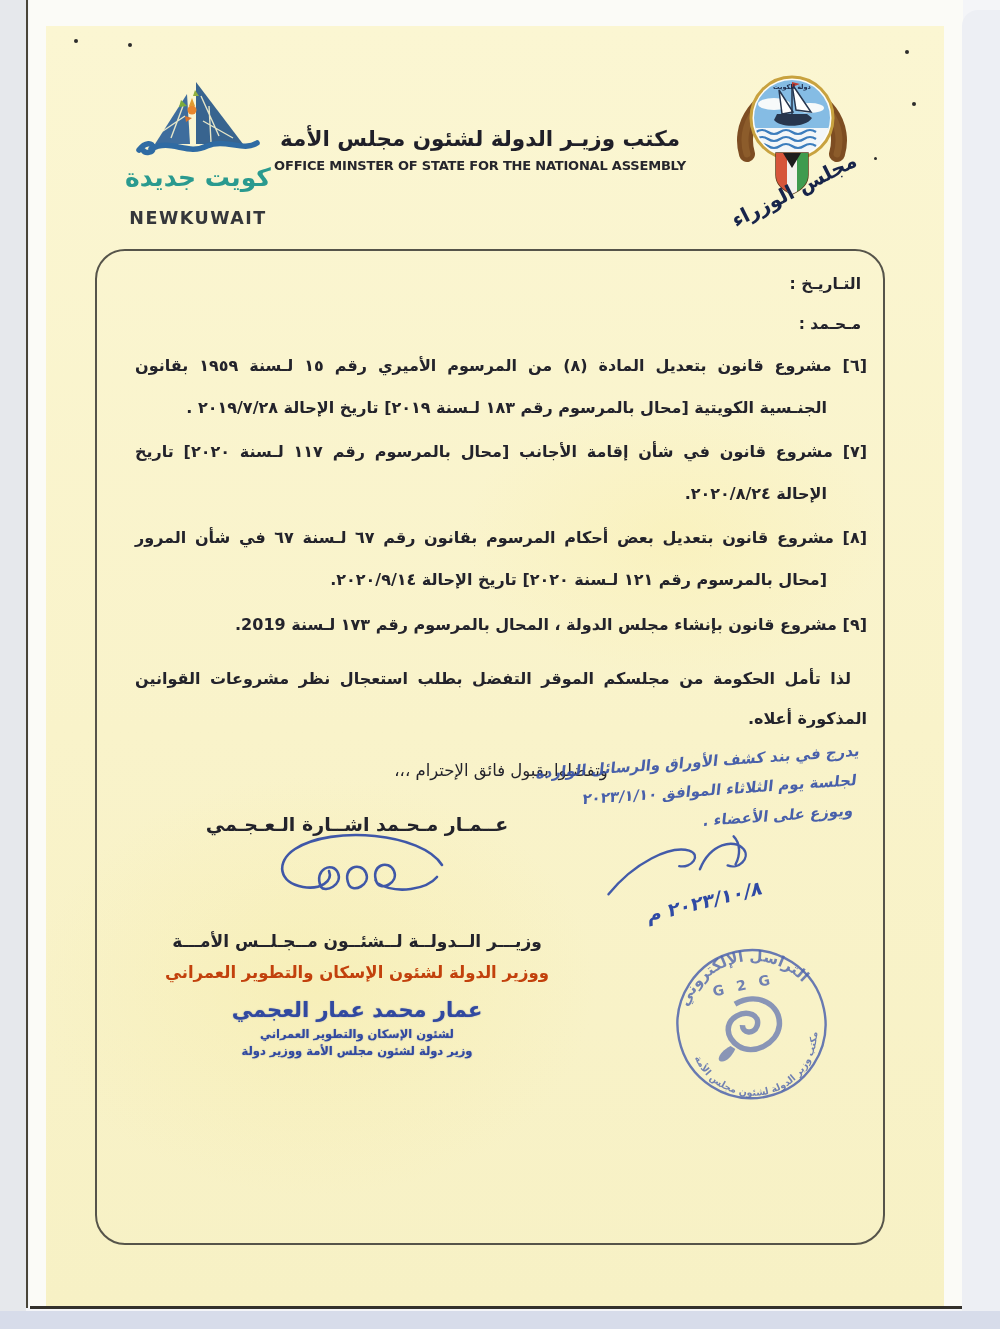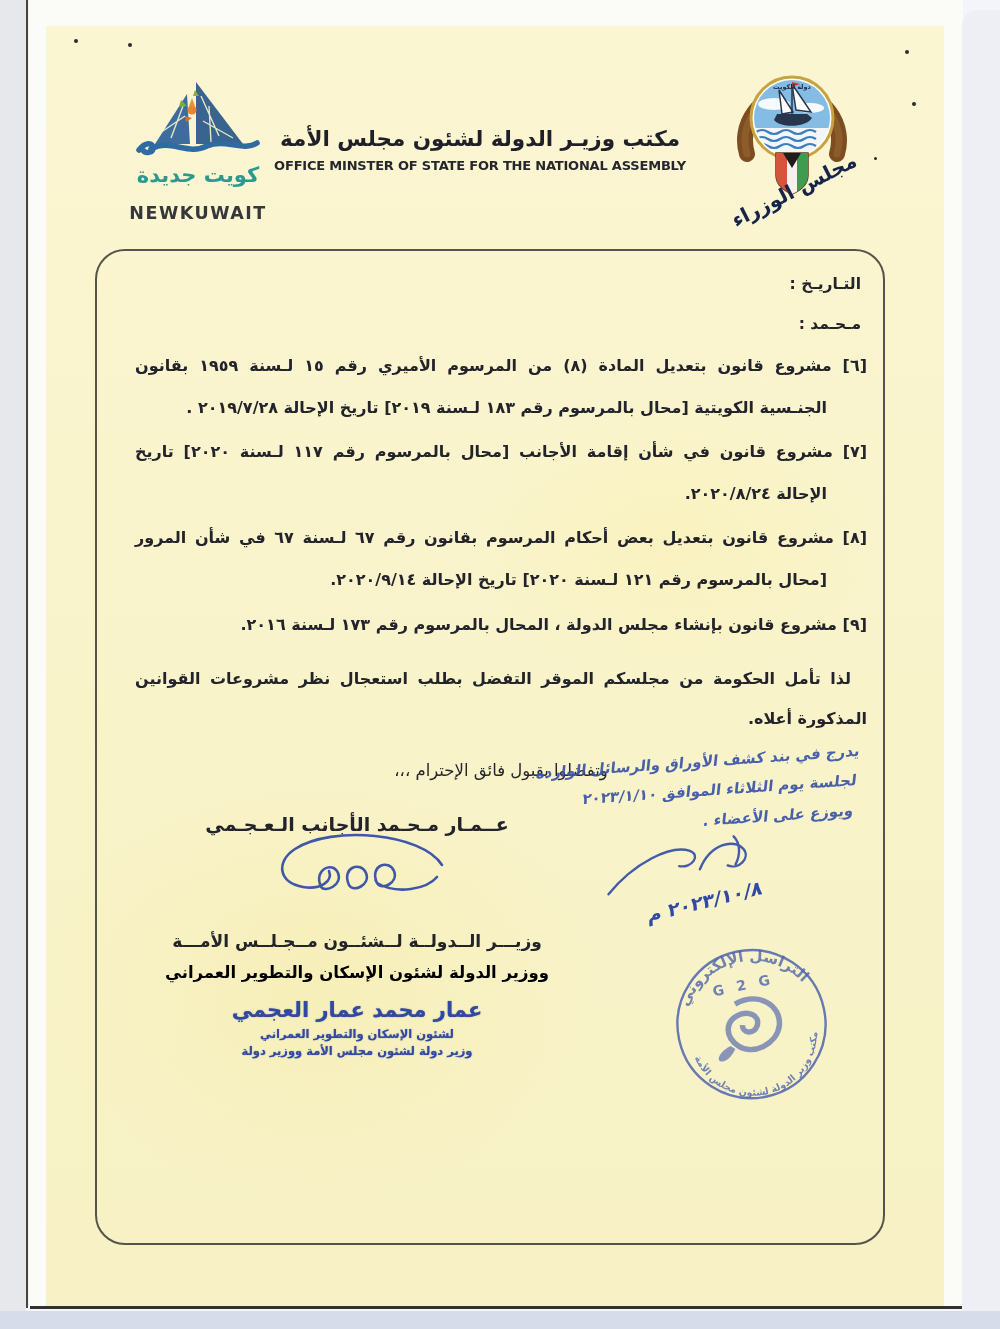--- a/index.html
+++ b/index.html
@@ -17,21 +17,21 @@
   .page-paper{position:absolute;left:46px;top:26px;width:898px;height:1280px;
       background:
         radial-gradient(ellipse 300px 200px at 70% 40%, rgba(250,240,180,.55), rgba(250,240,180,0) 70%),
         radial-gradient(ellipse 400px 300px at 30% 75%, rgba(246,236,170,.5), rgba(246,236,170,0) 70%),
         linear-gradient(180deg,#fbf6d2 0%,#f9f3ca 55%,#f7f1c5 100%);}
   .page-bottom-edge{position:absolute;left:30px;top:1306px;width:932px;height:3px;background:#33312c;}
   .speck{position:absolute;background:#2c2c2c;border-radius:50%;}
 
   
   .logo{position:absolute;left:118px;top:76px;width:160px;text-align:center;}
-  .logo .ar{color:#2a9a8f;font-size:21px;font-weight:bold;direction:rtl;line-height:1.1;margin-top:2px;text-align:center;}
+  .logo .ar{color:#2a9a8f;font-size:25px;font-weight:bold;direction:rtl;line-height:1.1;margin-top:2px;text-align:center;}
   .logo .en{color:#35373a;font-size:17.5px;font-weight:bold;letter-spacing:1.5px;margin-top:16px;}
   .header-title{position:absolute;left:255px;top:126px;width:450px;text-align:center;}
   .header-title .ar{font-size:21.5px;font-weight:bold;color:#1f1f28;direction:rtl;}
   .header-title .en{font-size:13px;font-weight:bold;color:#26262c;margin-top:7px;letter-spacing:-0.2px;}
   .emblem{position:absolute;left:722px;top:56px;}
   .emblem-caption{position:absolute;left:714px;top:178px;width:160px;text-align:center;
       transform:rotate(-27deg);font-size:20px;font-weight:bold;color:#17244a;direction:rtl;
       transform-origin:center;}
 
   
@@ -55,21 +55,21 @@
       transform:rotate(-4deg) skewX(-10deg);opacity:.92;}
   .hand-sign-right{position:absolute;left:492px;top:588px;transform:rotate(-8deg);}
   .hand-date{color:#2f4aa5;font-size:19px;font-weight:bold;direction:rtl;
       transform:skewX(-12deg) rotate(-6deg);margin-top:-6px;letter-spacing:2px;}
 
   
   .sig-col{position:absolute;left:55px;top:562px;width:410px;text-align:center;direction:rtl;}
   .sig-name{font-size:19px;font-weight:bold;color:#23232b;letter-spacing:.5px;}
   .sig-scribble{margin:-4px 0 -14px 0;}
   .sig-title1{font-size:17px;font-weight:bold;color:#23232b;margin-top:32px;}
-  .sig-title2{font-size:16.5px;font-weight:bold;color:#000000;margin-top:12px;}
+  .sig-title2{font-size:16.5px;font-weight:bold;color:#c2410c;margin-top:12px;}
   .name-stamp{margin-top:16px;color:#3149a0;text-shadow:0 0 1.2px rgba(49,73,160,.65);}
   .name-stamp .n{font-size:21px;font-weight:bold;}
   .name-stamp .t{font-size:11.5px;font-weight:bold;line-height:1.5;margin-top:4px;}
 
   .round-stamp{position:absolute;left:548px;top:676px;transform:rotate(-12deg);opacity:.9;}
 </style>
 </head>
 <body>
 
 <div class="canvas">
@@ -148,33 +148,33 @@
 
   <div class="main-box">
 
     <div class="field date">التـاريـخ :</div>
     <div class="field ref">مـحـمد :</div>
 
     <div class="body-text">
       <p class="item"><span>[٦]</span> <span>مشروع قانون بتعديل المادة (٨) من المرسوم الأميري رقم ١٥ لـسنة ١٩٥٩ بقانون الجنـسية الكويتية [محال بالمرسوم رقم ١٨٣ لـسنة ٢٠١٩] تاريخ الإحالة ٢٠١٩/٧/٢٨ .</span></p>
       <p class="item"><span>[٧]</span> <span>مشروع قانون في شأن إقامة الأجانب [محال بالمرسوم رقم ١١٧ لـسنة ٢٠٢٠] تاريخ الإحالة ٢٠٢٠/٨/٢٤.</span></p>
       <p class="item"><span>[٨]</span> <span>مشروع قانون بتعديل بعض أحكام المرسوم بقانون رقم ٦٧ لـسنة ٦٧ في شأن المرور [محال بالمرسوم رقم ١٢١ لـسنة ٢٠٢٠] تاريخ الإحالة ٢٠٢٠/٩/١٤.</span></p>
-      <p class="item"><span>[٩]</span> <span>مشروع قانون بإنشاء مجلس الدولة ، المحال بالمرسوم رقم ١٧٣ لـسنة ٢٠١٦.</span></p>
+      <p class="item"><span>[٩]</span> <span>مشروع قانون بإنشاء مجلس الدولة ، المحال بالمرسوم رقم ١٧٣ لـسنة 2019.</span></p>
       <p class="closing">لذا تأمل الحكومة من مجلسكم الموقر التفضل بطلب استعجال نظر مشروعات القوانين المذكورة أعلاه.</p>
       <p class="salutation">وتفضلوا بقبول فائق الإحترام ،،،</p>
     </div>
 
     <div class="hand-note">
       <div>يدرج في بند كشف الأوراق والرسائل الواردة</div>
       <div>لجلسة يوم الثلاثاء الموافق ٢٠٢٣/١/١٠</div>
       <div>ويوزع على الأعضاء .</div>
     </div>
 
     <div class="sig-col">
-      <div class="sig-name">عــمـار مـحـمد الأجانب الـعـجـمي</div>
+      <div class="sig-name">عــمـار مـحـمد اشــارة الـعـجـمي</div>
       <div class="sig-scribble">
         <svg width="240" height="78" viewBox="0 0 240 78">
           <path d="M205,34 C185,2 95,-6 58,18 C38,31 42,52 66,56 C84,59 96,50 92,40
                    M84,56 C76,38 96,30 101,42 C106,54 88,62 84,56
                    M112,54 C104,36 124,30 129,42 C134,54 116,62 112,54
                    M140,52 C132,34 152,28 157,40 C162,52 144,60 140,52 C160,64 190,58 200,46" stroke="#2f4aa5" stroke-width="2.6" fill="none" stroke-linecap="round" opacity=".92"></path>
         </svg>
       </div>
       <div class="sig-title1">وزيـــر الــدولــة لــشئــون مــجـلــس الأمـــة</div>
       <div class="sig-title2">ووزير الدولة لشئون الإسكان والتطوير العمراني</div>

